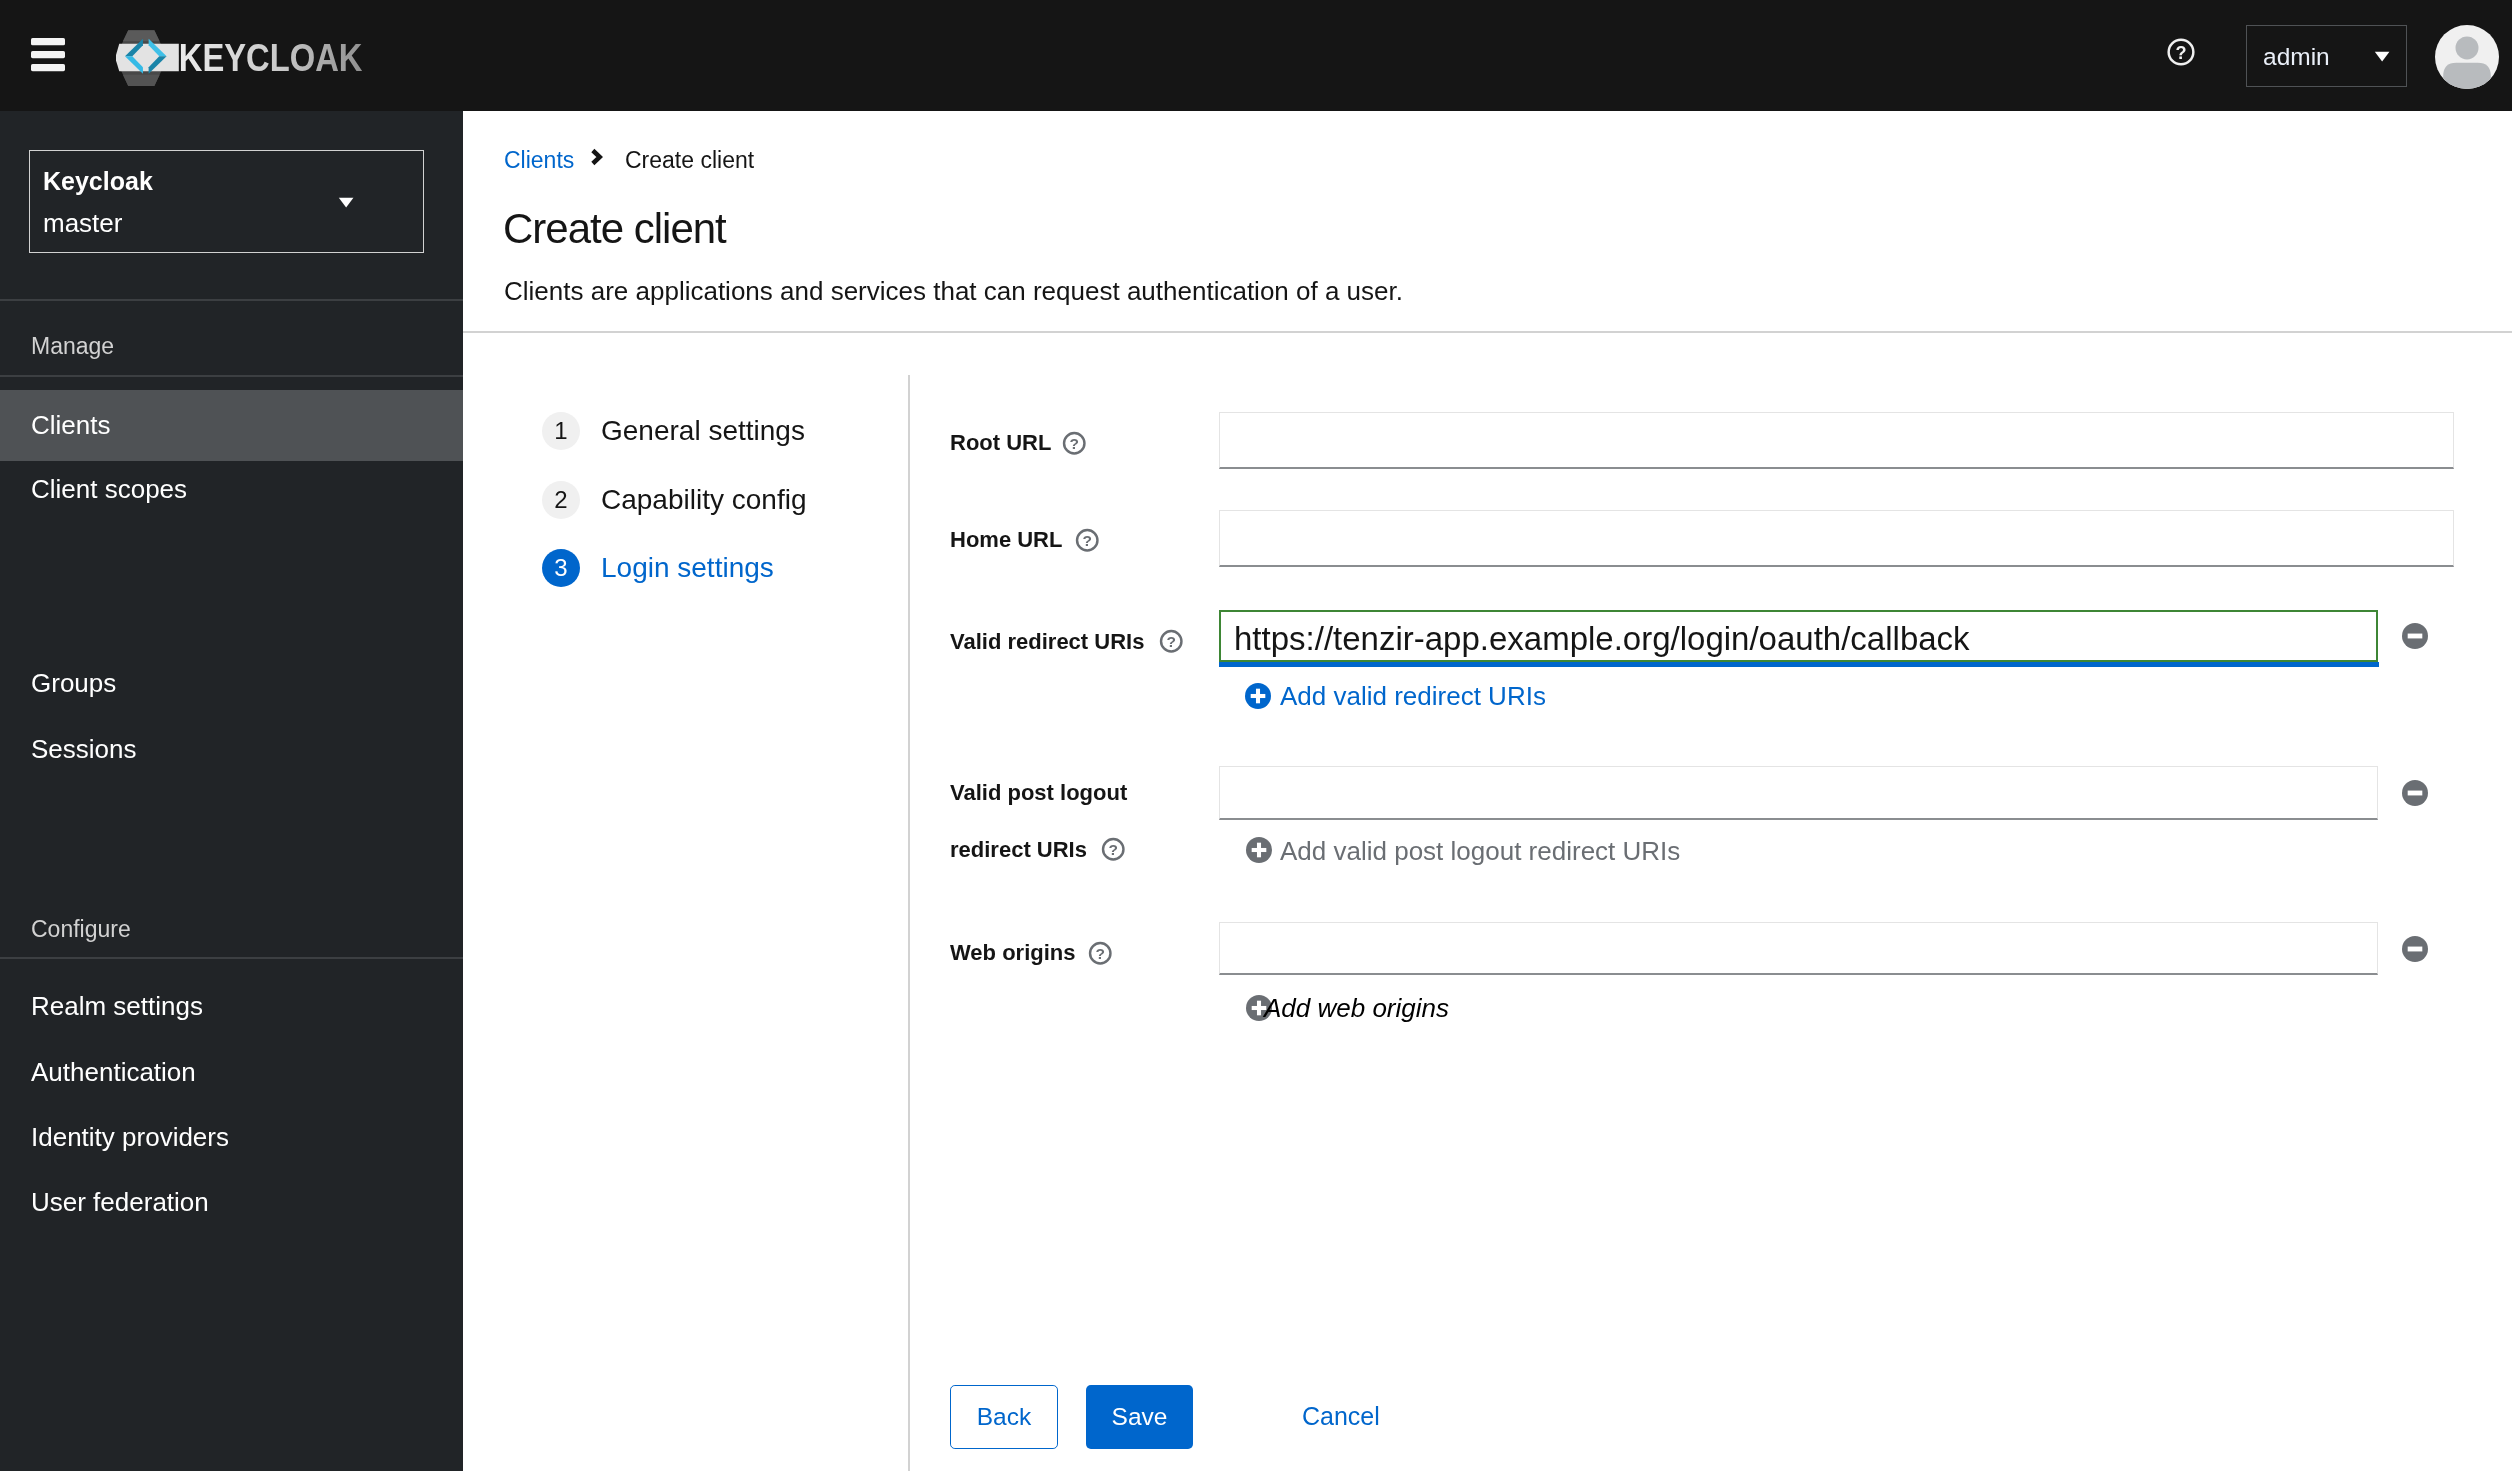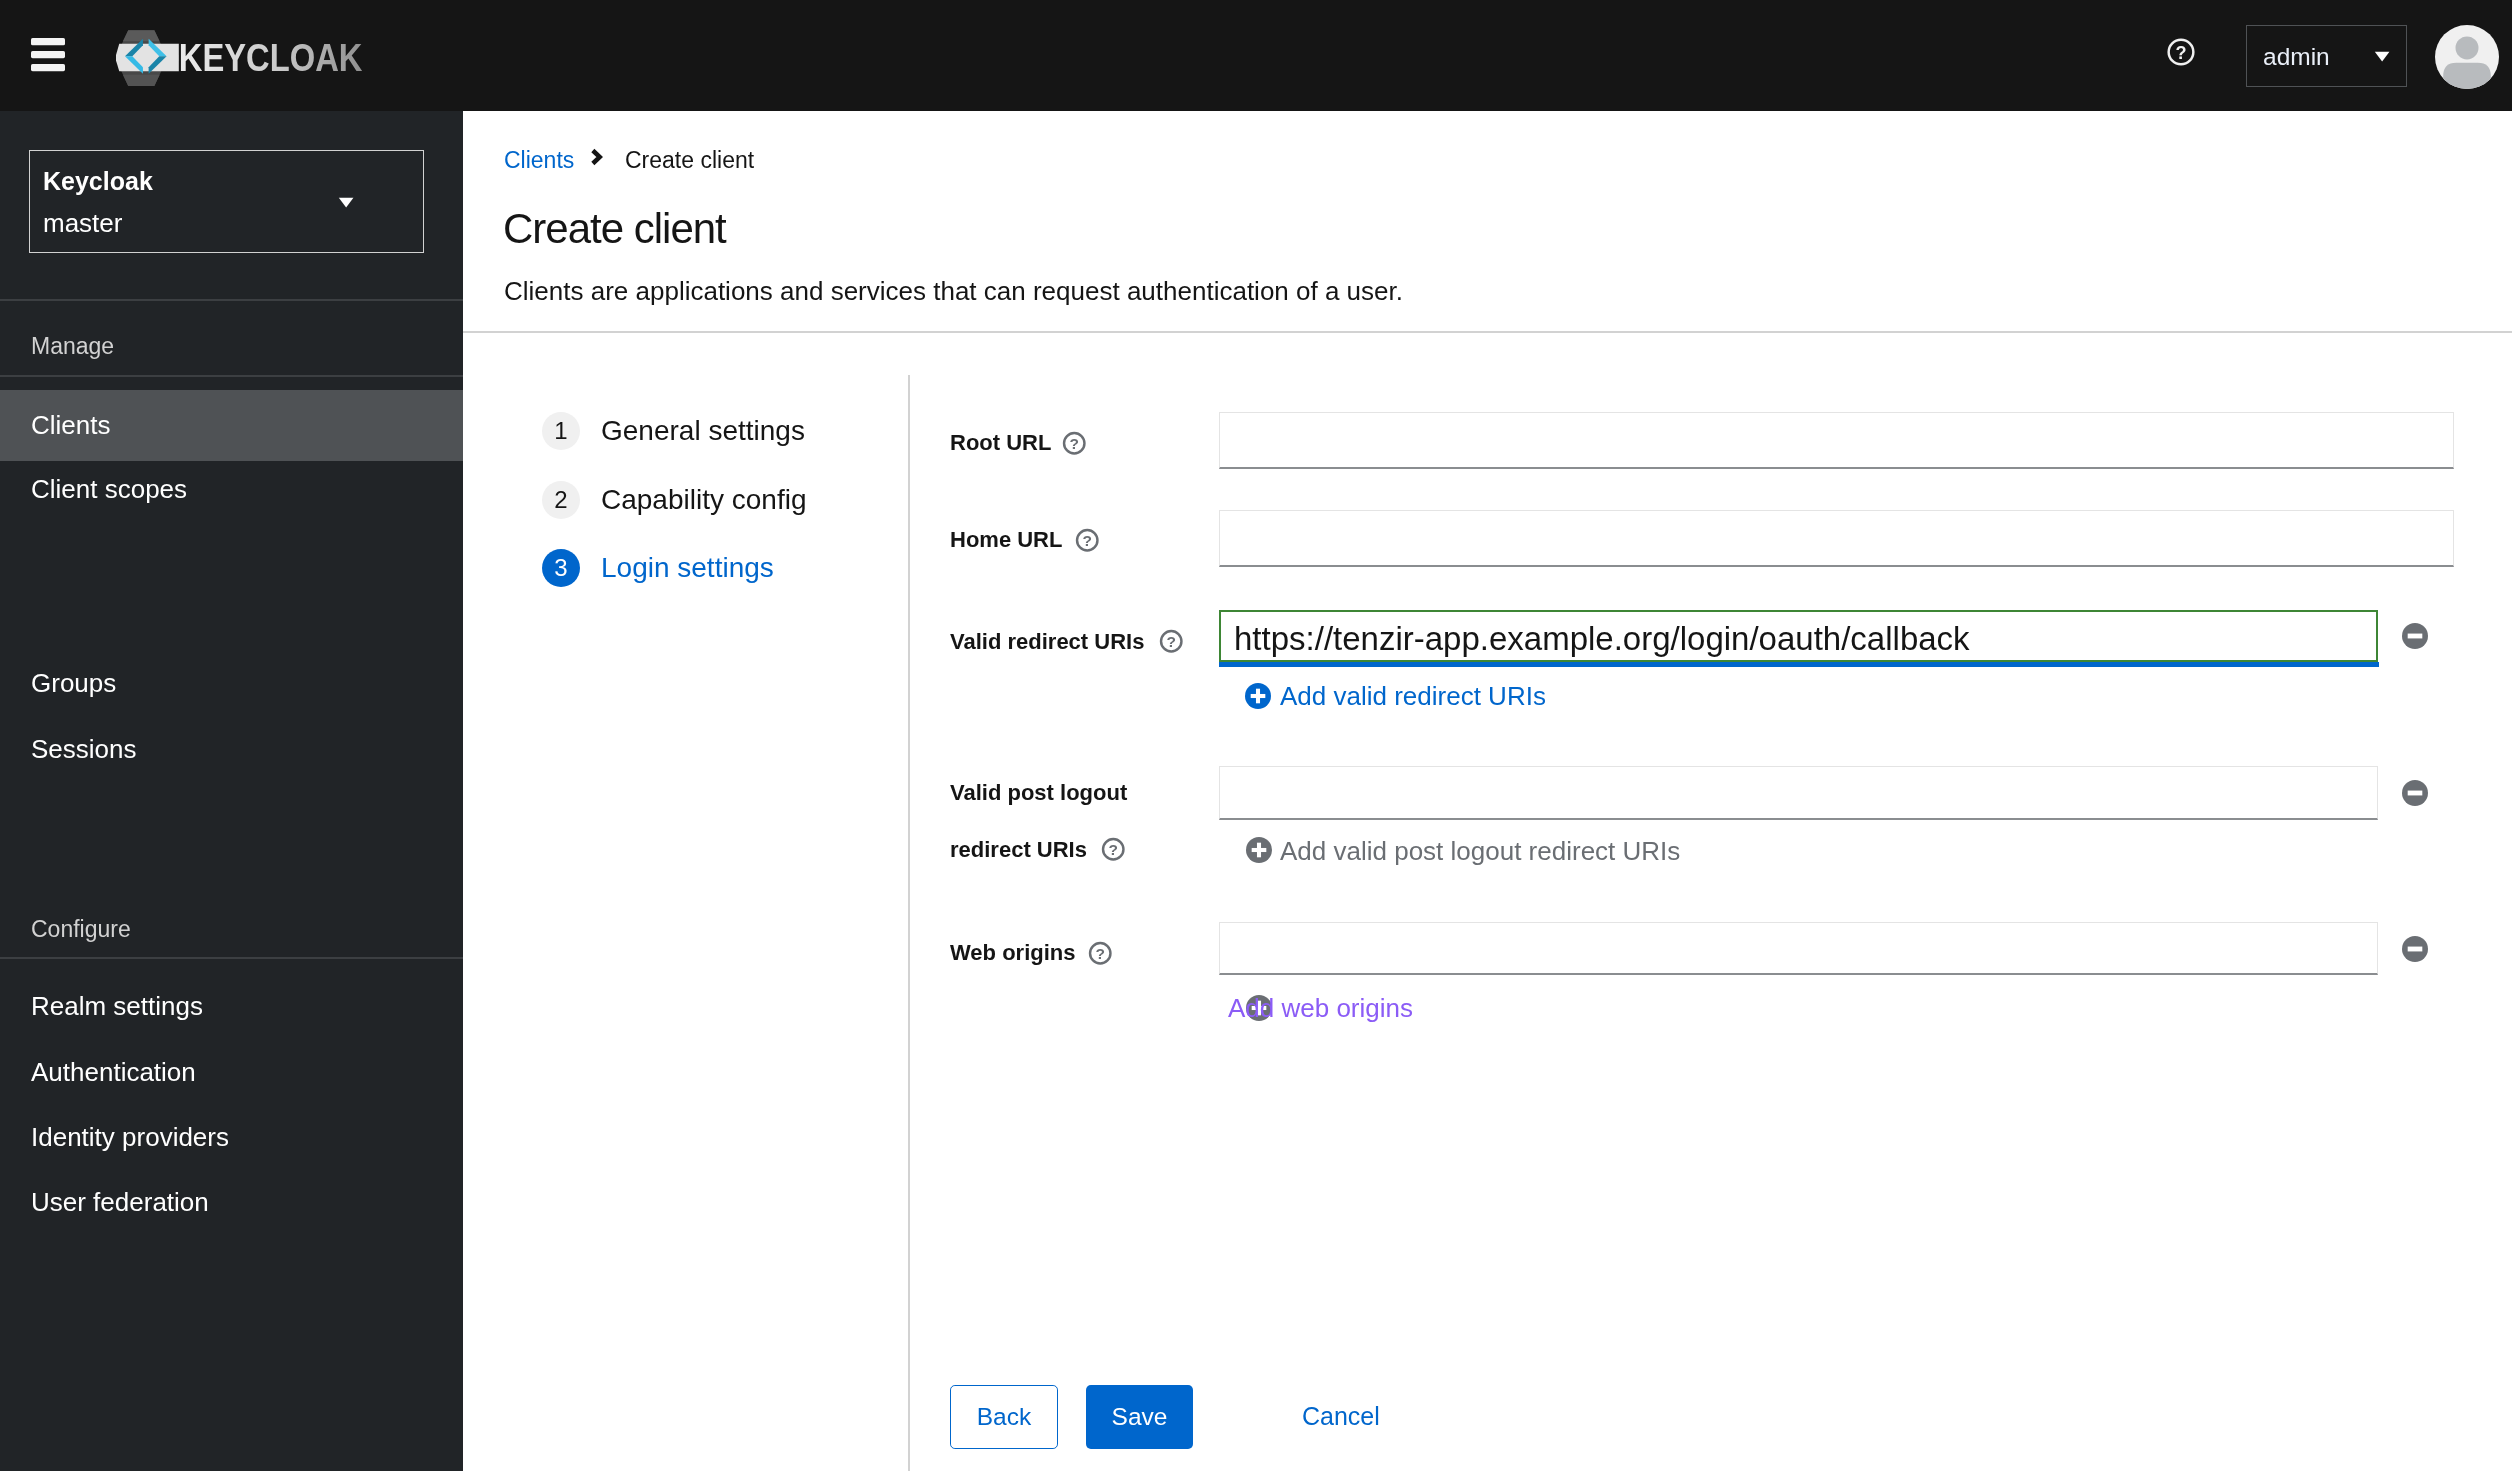--- a/index.html
+++ b/index.html
@@ -177,18 +177,18 @@
     <circle cx="16" cy="16" r="16" fill="#6a6e73"></circle>
     <rect x="7" y="13.5" width="18" height="5" fill="#fff"></rect>
     <rect x="13.5" y="7" width="5" height="18" fill="#fff"></rect>
   </svg>
 <div class="abs ctr" style="left:1280px; top:833px; height:36px; font-size:26px; color:#6a6e73;">Add valid post logout redirect URIs</div>
 <svg class="abs" style="left:1246px; top:995px;" width="26" height="26" viewBox="0 0 32 32">
     <circle cx="16" cy="16" r="16" fill="#6a6e73"></circle>
     <rect x="7" y="13.5" width="18" height="5" fill="#fff"></rect>
     <rect x="13.5" y="7" width="5" height="18" fill="#fff"></rect>
   </svg>
-<div class="abs ctr" style="left:1228px; top:990px; height:36px; font-size:26px; color:#8b5cf6;">Add web origins</div>
+<div class="abs ctr" style="left:1264px; top:990px; height:36px; font-size:26px; color:#000000;font-style:italic;">Add web origins</div>
 
 <div class="abs ctr" style="left:950px; top:1385px; width:108px; height:64px; border:1.6px solid #0066cc; border-radius:4.9px; justify-content:center; font-size:24.5px; color:#0066cc;">Back</div>
 <div class="abs ctr" style="left:1086px; top:1385px; width:107px; height:64px; background:#0066cc; border-radius:4.9px; justify-content:center; font-size:24.5px; color:#fff;">Save</div>
 <div class="abs ctr" style="left:1302px; top:1400px; height:33px; font-size:25px; color:#0066cc;">Cancel</div>
 
 
 </body></html>

